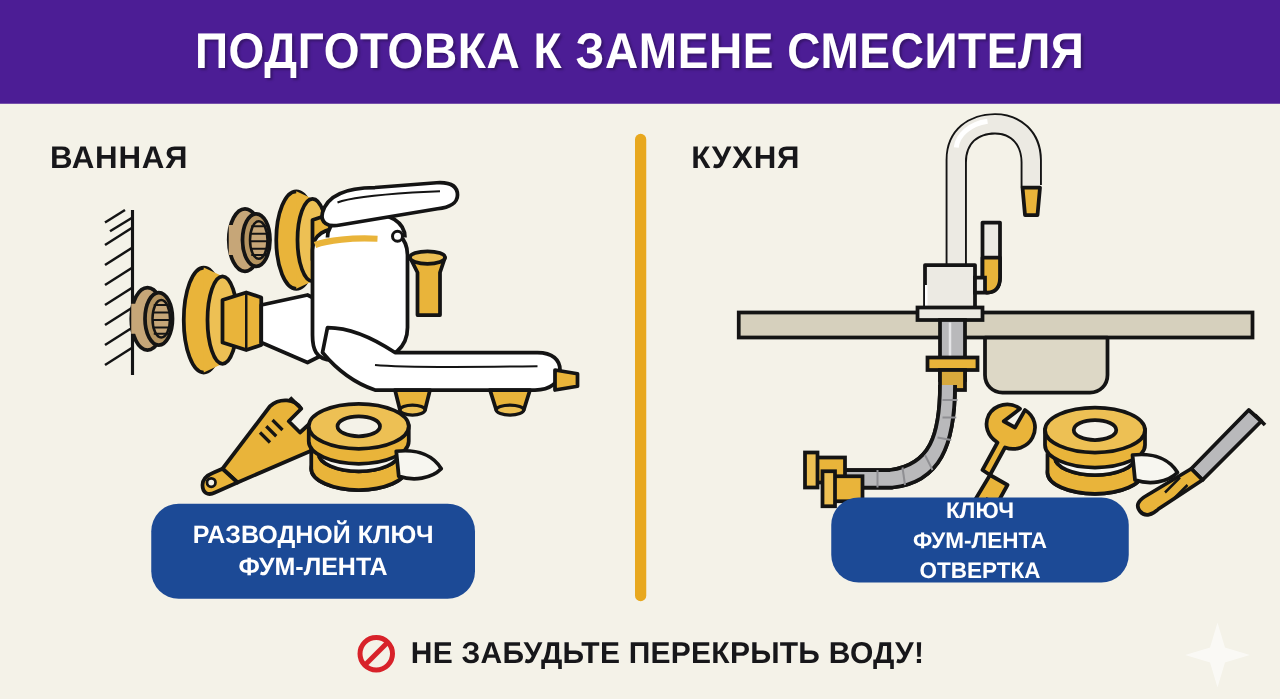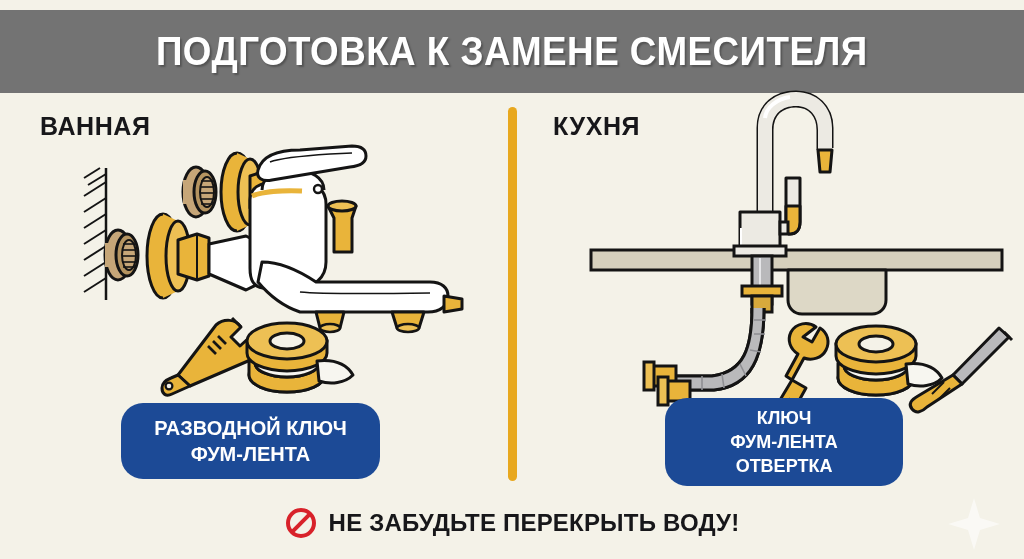--- a/index.html
+++ b/index.html
@@ -20,24 +20,24 @@
     position: relative;
     width: 1024px;
     height: 559px;
     background: #f4f2e8;
     overflow: hidden;
   }
 
   
   .header-bar {
     position: absolute;
-    left: 0; top: 10px;
+    left: 0; top: 0;
     width: 1024px;
     height: 83px;
-    background: #737373;
+    background: #4c1d95;
     display: flex;
     align-items: center;
     justify-content: center;
   }
   .header-title {
     color: #ffffff;
     font-size: 40px;
     font-weight: bold;
     letter-spacing: 0.5px;
     white-space: nowrap;
@@ -83,21 +83,21 @@
   .info-box .line { white-space: nowrap; }
 
   .box-bath {
     left: 121px; top: 403px;
     width: 259px; height: 76px;
     font-size: 20px;
     line-height: 26px;
   }
   .box-kitchen {
     left: 665px; top: 398px;
-    width: 238px; height: 88px;
+    width: 238px; height: 68px;
     font-size: 18px;
     line-height: 24px;
   }
 
   
   .footer-note {
     position: absolute;
     left: 0; top: 498px;
     width: 1024px;
     height: 50px;

